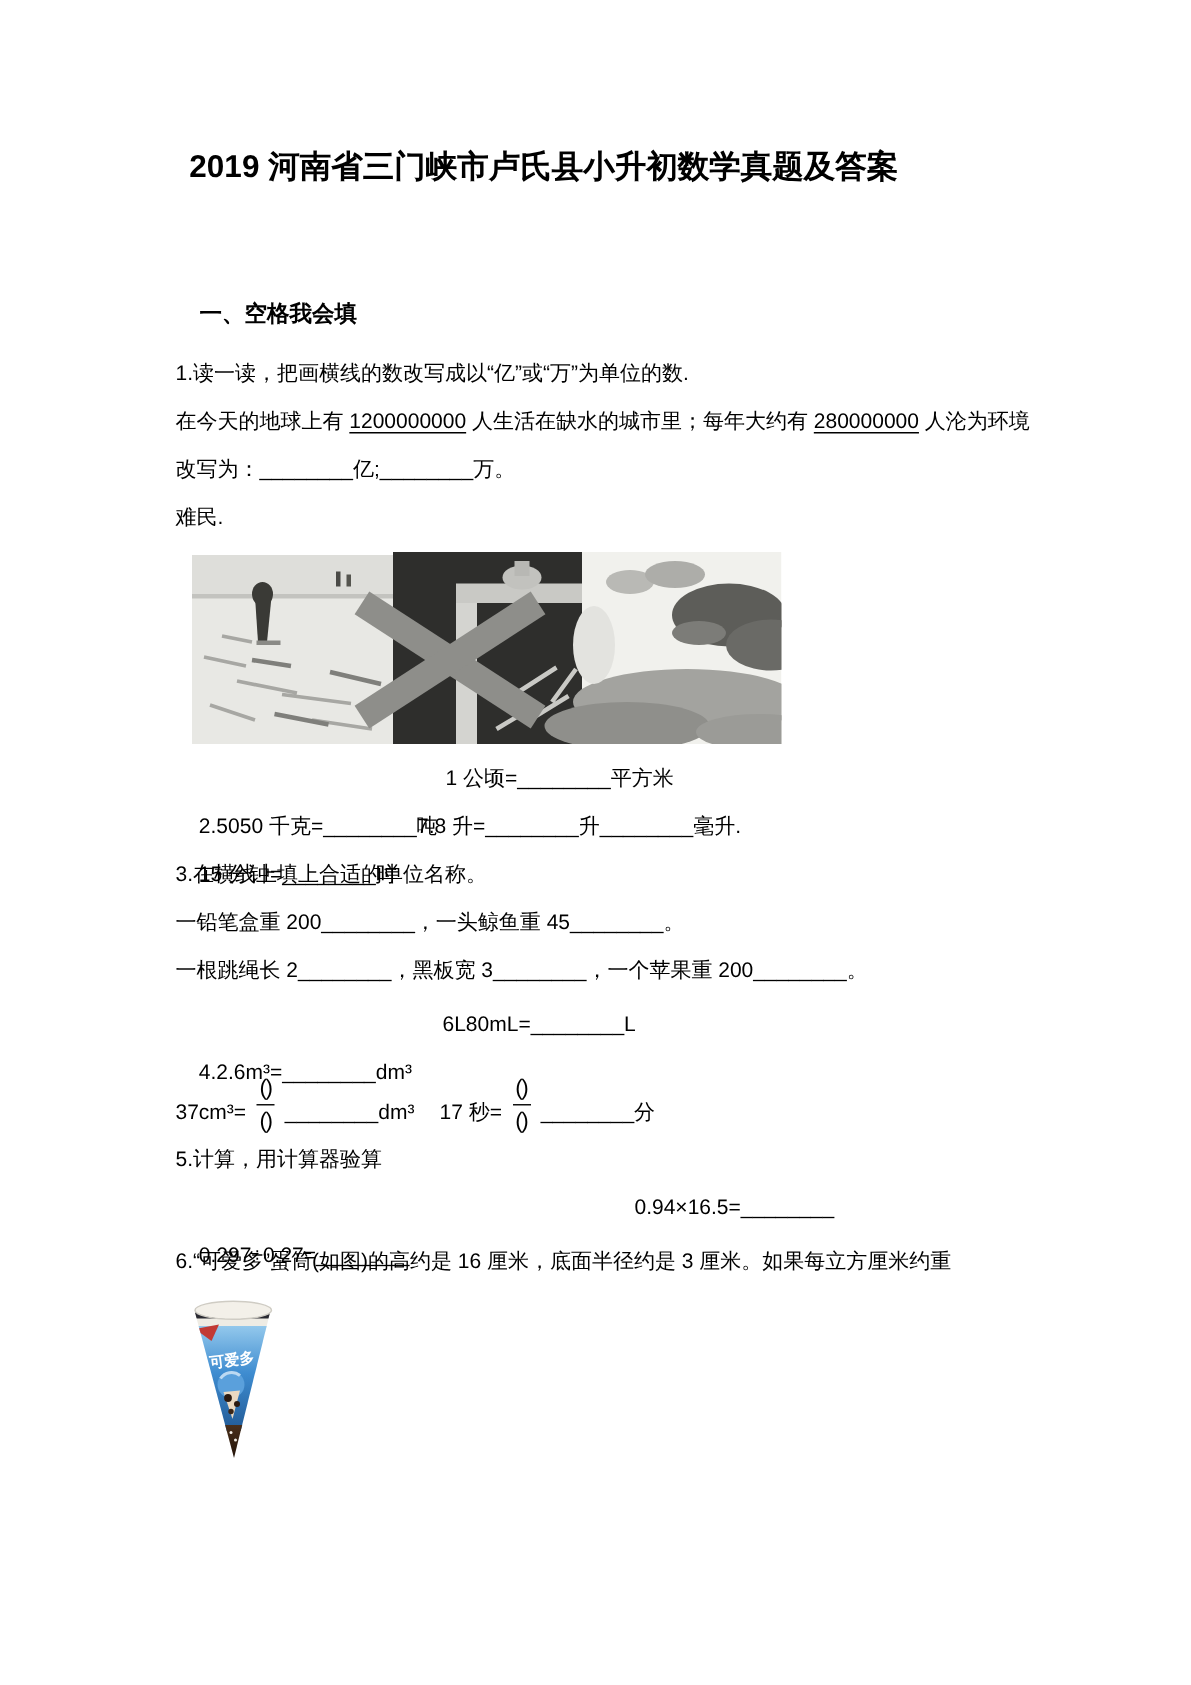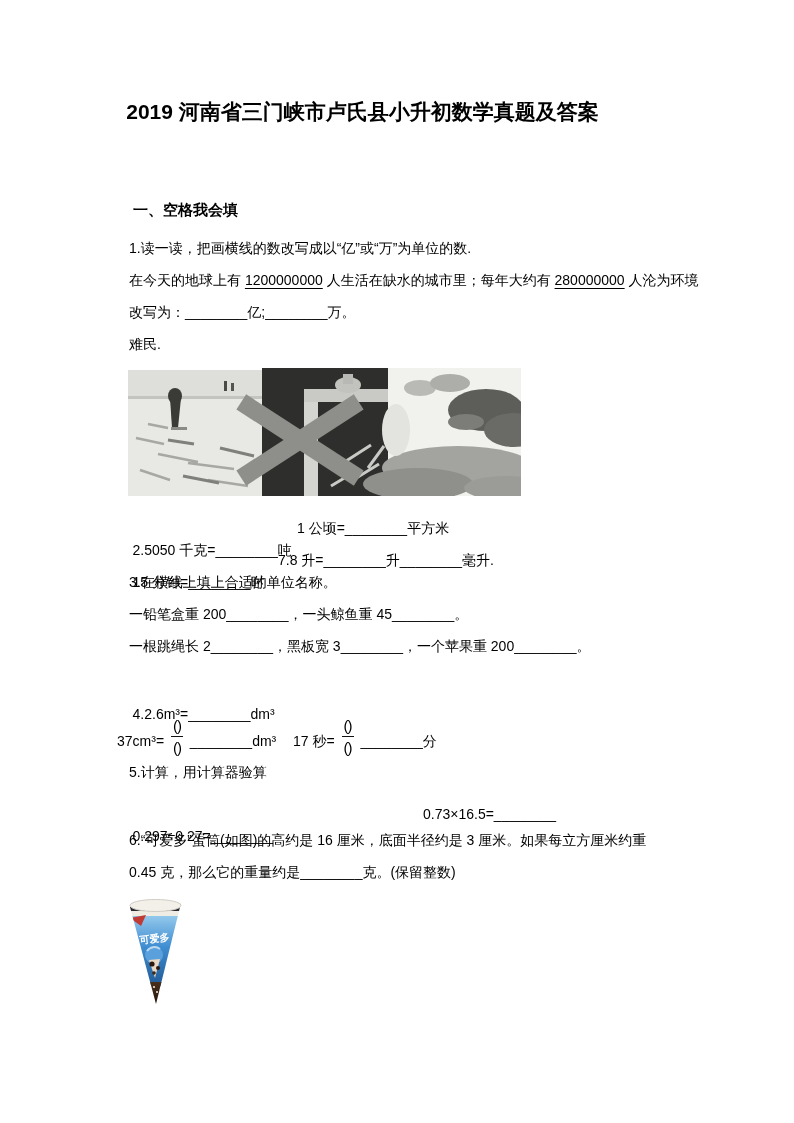--- a/index.html
+++ b/index.html
@@ -18,23 +18,23 @@
     margin:0;padding-top:97px;
     font-size:21px;font-weight:bold;
     text-align:center;line-height:30px;
     white-space:nowrap;
   }
   .h2{
     margin:67px 0 0 16px;
     font-size:15px;font-weight:bold;
     line-height:32px;white-space:pre;
   }
-  .line{line-height:32px;height:32px;white-space:pre;margin-left:12px;}
+  .line{line-height:32px;height:32px;white-space:pre;}
   .row{position:relative;line-height:32px;height:32px;white-space:pre;}
-  .col2{position:absolute;top:10px;}
+  .col2{position:absolute;top:0;}
   .u{text-decoration:underline;text-underline-offset:3px;text-align:center;}
   .mt4{margin-top:4px;}
   .mt6{margin-top:6px;}
   .photo{display:block;margin:8px 0 0 11px;}
   .fracrow{position:relative;height:58px;}
   .fgroup{position:absolute;bottom:0;display:flex;align-items:flex-end;line-height:30px;white-space:pre;}
   .frac{
     display:inline-flex;flex-direction:column;align-items:center;
     line-height:1;margin:0 3px;transform:translateY(-1px);
   }
@@ -109,20 +109,21 @@
     <span>15 分钟=________时</span>
     <span class="col2" style="left:161px">7.8 升=________升________毫升.</span>
   </div>
 
   <div class="line">3.在横线上填上合适的单位名称。</div>
   <div class="line">一铅笔盒重 200________，一头鲸鱼重 45________。</div>
   <div class="line">一根跳绳长 2________，黑板宽 3________，一个苹果重 200________。</div>
 
   <div class="row mt4">
     <span>4.2.6m³=________dm³</span>
+    <span class="col2" style="left:178px">6L80mL=________L</span>
   </div>
 
   <div class="fracrow">
     <div class="fgroup" style="left:0">
       <span>37cm³= </span>
       <span class="frac">
         <span class="fn">()</span>
         <span class="fd">()</span>
       </span>
       <span> ________dm³</span>
@@ -133,25 +134,24 @@
         <span class="fn">()</span>
         <span class="fd">()</span>
       </span>
       <span> ________分</span>
     </div>
   </div>
 
   <div class="line">5.计算，用计算器验算</div>
   <div class="row">
     <span>0.297÷0.27=________</span>
-    <span class="col2" style="left:306px">0.73×16.5=________</span>
+    <span class="col2" style="left:306px">0.94×16.5=________</span>
   </div>
 
   <div class="line mt4">6.“可爱多”蛋筒(如图)的高约是 16 厘米，底面半径约是 3 厘米。如果每立方厘米约重</div>
-  <div class="line">0.45 克，那么它的重量约是________克。(保留整数)</div>
 
   <svg class="cone" width="60" height="110" viewBox="0 0 60 110" role="img">
     <defs>
       <clipPath id="coneclip">
           <polygon points="5,9 56,5 31,106"></polygon>
         </clipPath>
       <linearGradient id="gblue" x1="0" y1="18" x2="0" y2="88" gradientUnits="userSpaceOnUse">
         <stop offset="0" stop-color="#93c8ec"></stop>
         <stop offset="0.45" stop-color="#3e8cd0"></stop>
         <stop offset="1" stop-color="#215a96"></stop>

